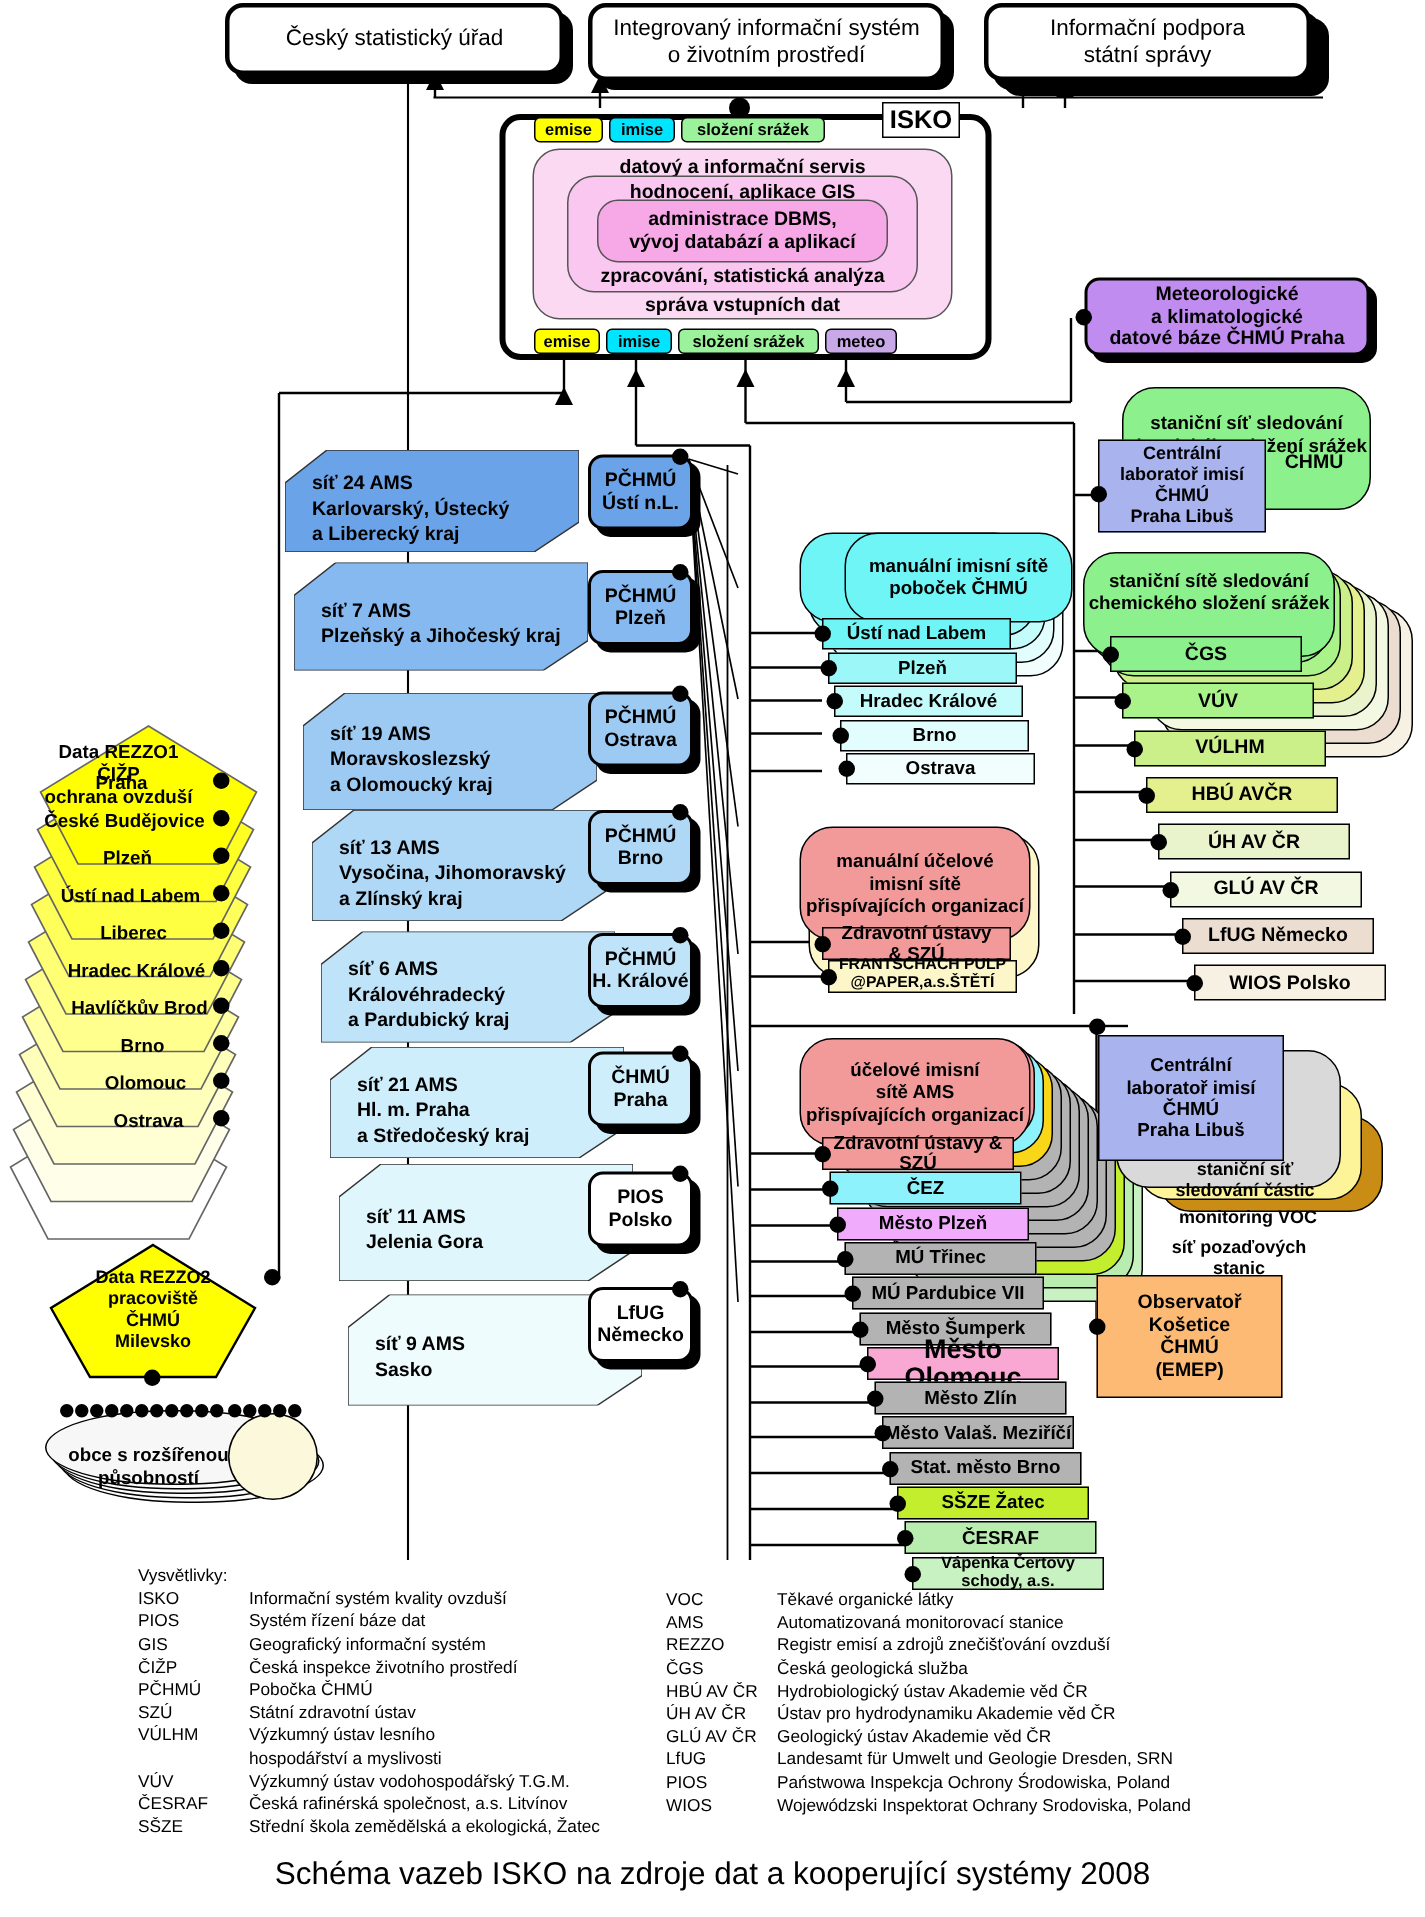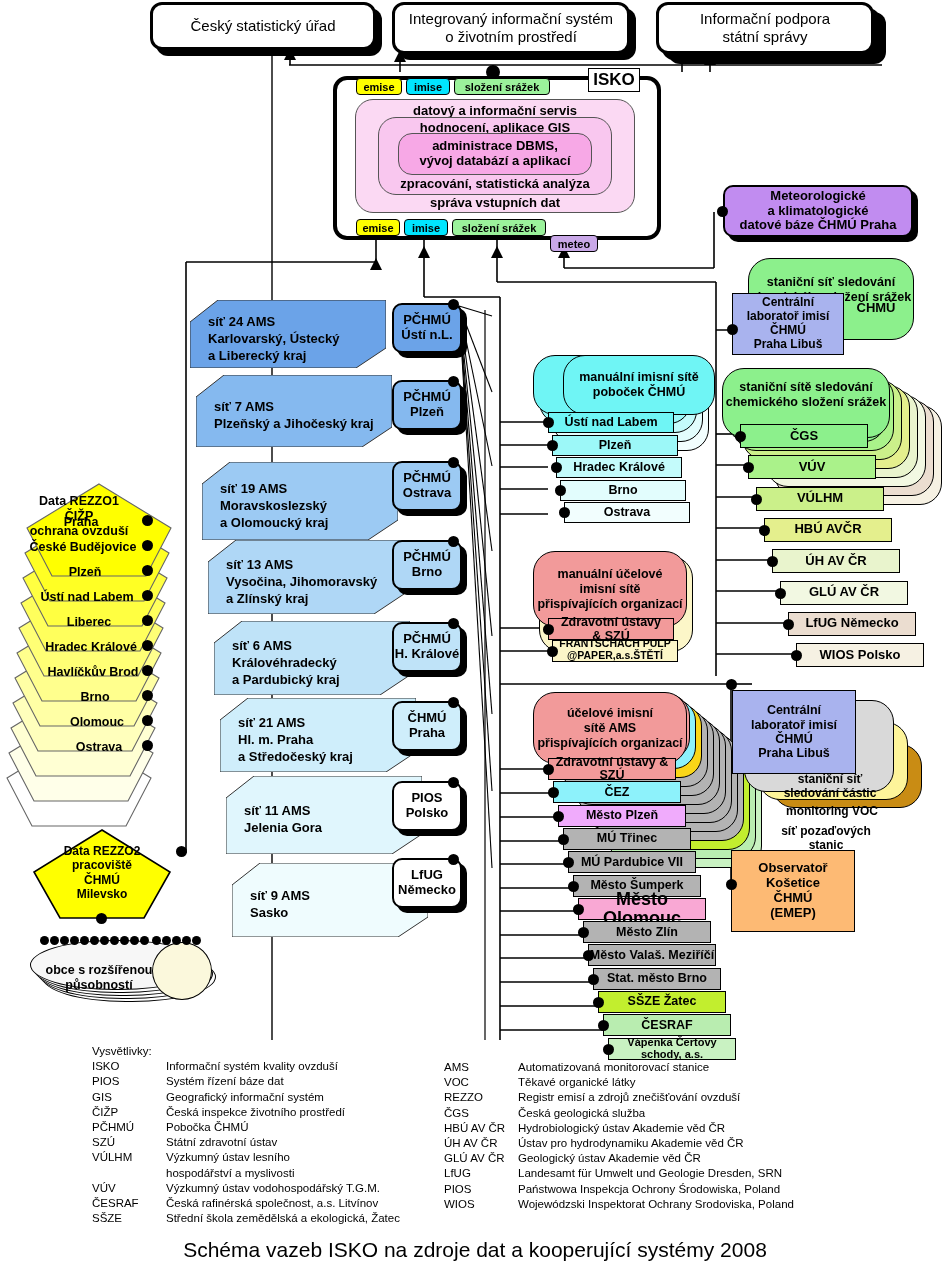--- a/index.html
+++ b/index.html
@@ -208,21 +208,21 @@
 
 <div class="abs pill emise" style="left:356px;top:219px;width:44px;height:17px;">
     <span>emise</span>
   </div>
 <div class="abs pill imise" style="left:404px;top:219px;width:44px;height:17px;">
     <span>imise</span>
   </div>
 <div class="abs pill srazky" style="left:452px;top:219px;width:94px;height:17px;">
     <span>složení srážek</span>
   </div>
-<div class="abs pill meteo" style="left:550px;top:219px;width:48px;height:17px;margin-top:16px;">
+<div class="abs pill meteo" style="left:550px;top:219px;width:48px;height:17px;">
     <span>meteo</span>
   </div>
 
 <div id="rezzo1" class="pentwrap" style="left: 2px; top: 482px; width: 160px; height: 350px;">
     <svg class="abs" style="left:2px;top:250px;width:150px;height:96px;" viewBox="0 0 150 96">
       <polygon points="75,2 147,46 122,94 28,94 3,46" fill="rgb(255,255,255)" stroke="#666" stroke-width="1.1"></polygon>
     </svg>
     <svg class="abs" style="left:4px;top:225px;width:150px;height:96px;" viewBox="0 0 150 96">
       <polygon points="75,2 147,46 122,94 28,94 3,46" fill="rgb(255,255,233)" stroke="#666" stroke-width="1.1"></polygon>
     </svg>
@@ -697,28 +697,28 @@
           <td class="k">SŠZE</td>
           <td>Střední škola zemědělská a ekologická, Žatec</td>
         </tr>
       </tbody>
     </table>
 </div>
 <div class="legend" style="left:444px;top:1060px;">
   <table id="legend-right-table">
       <tbody>
         <tr>
+          <td class="k">VOC</td>
+          <td>Těkavé organické látky</td>
+        </tr>
+        <tr>
           <td class="k">AMS</td>
           <td>Automatizovaná monitorovací stanice</td>
         </tr>
         <tr>
-          <td class="k">VOC</td>
-          <td>Těkavé organické látky</td>
-        </tr>
-        <tr>
           <td class="k">REZZO</td>
           <td>Registr emisí a zdrojů znečišťování ovzduší</td>
         </tr>
         <tr>
           <td class="k">ČGS</td>
           <td>Česká geologická služba</td>
         </tr>
         <tr>
           <td class="k">HBÚ AV ČR</td>
           <td>Hydrobiologický ústav Akademie věd ČR</td>

